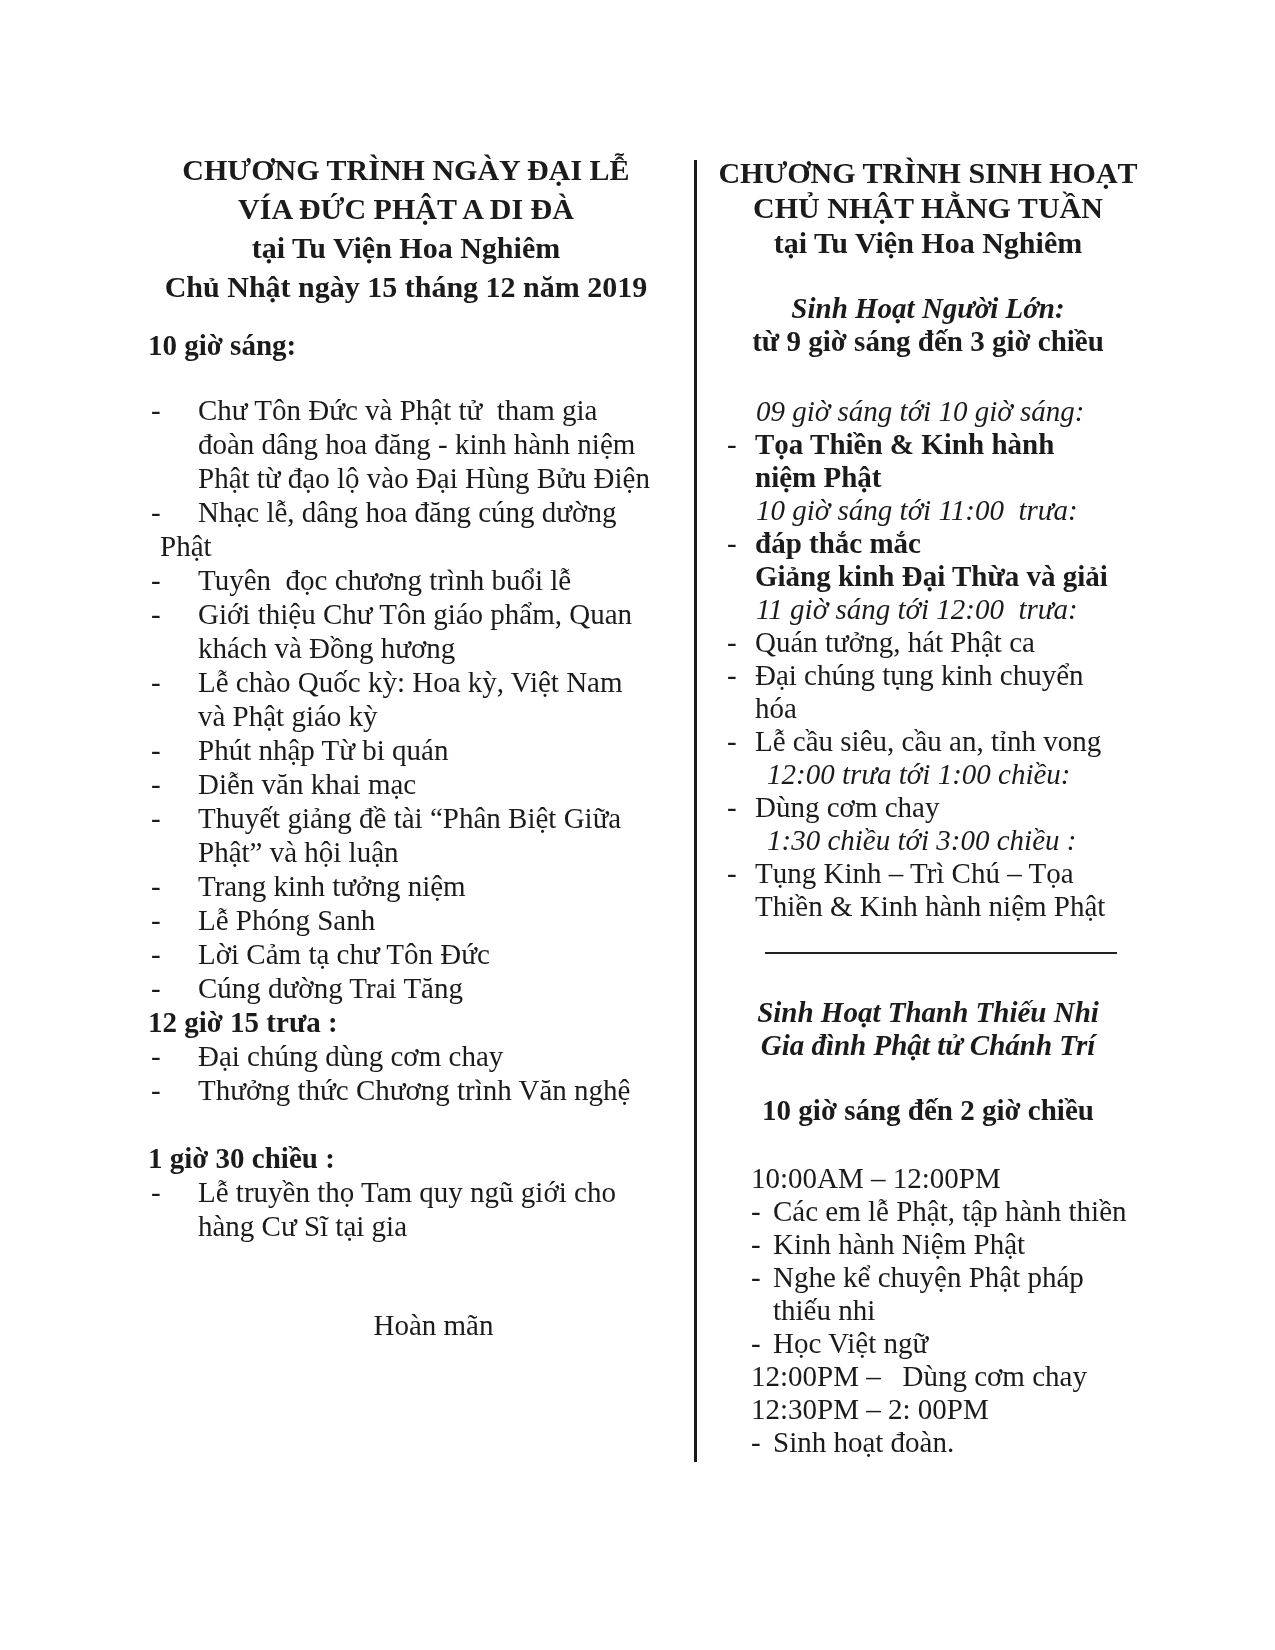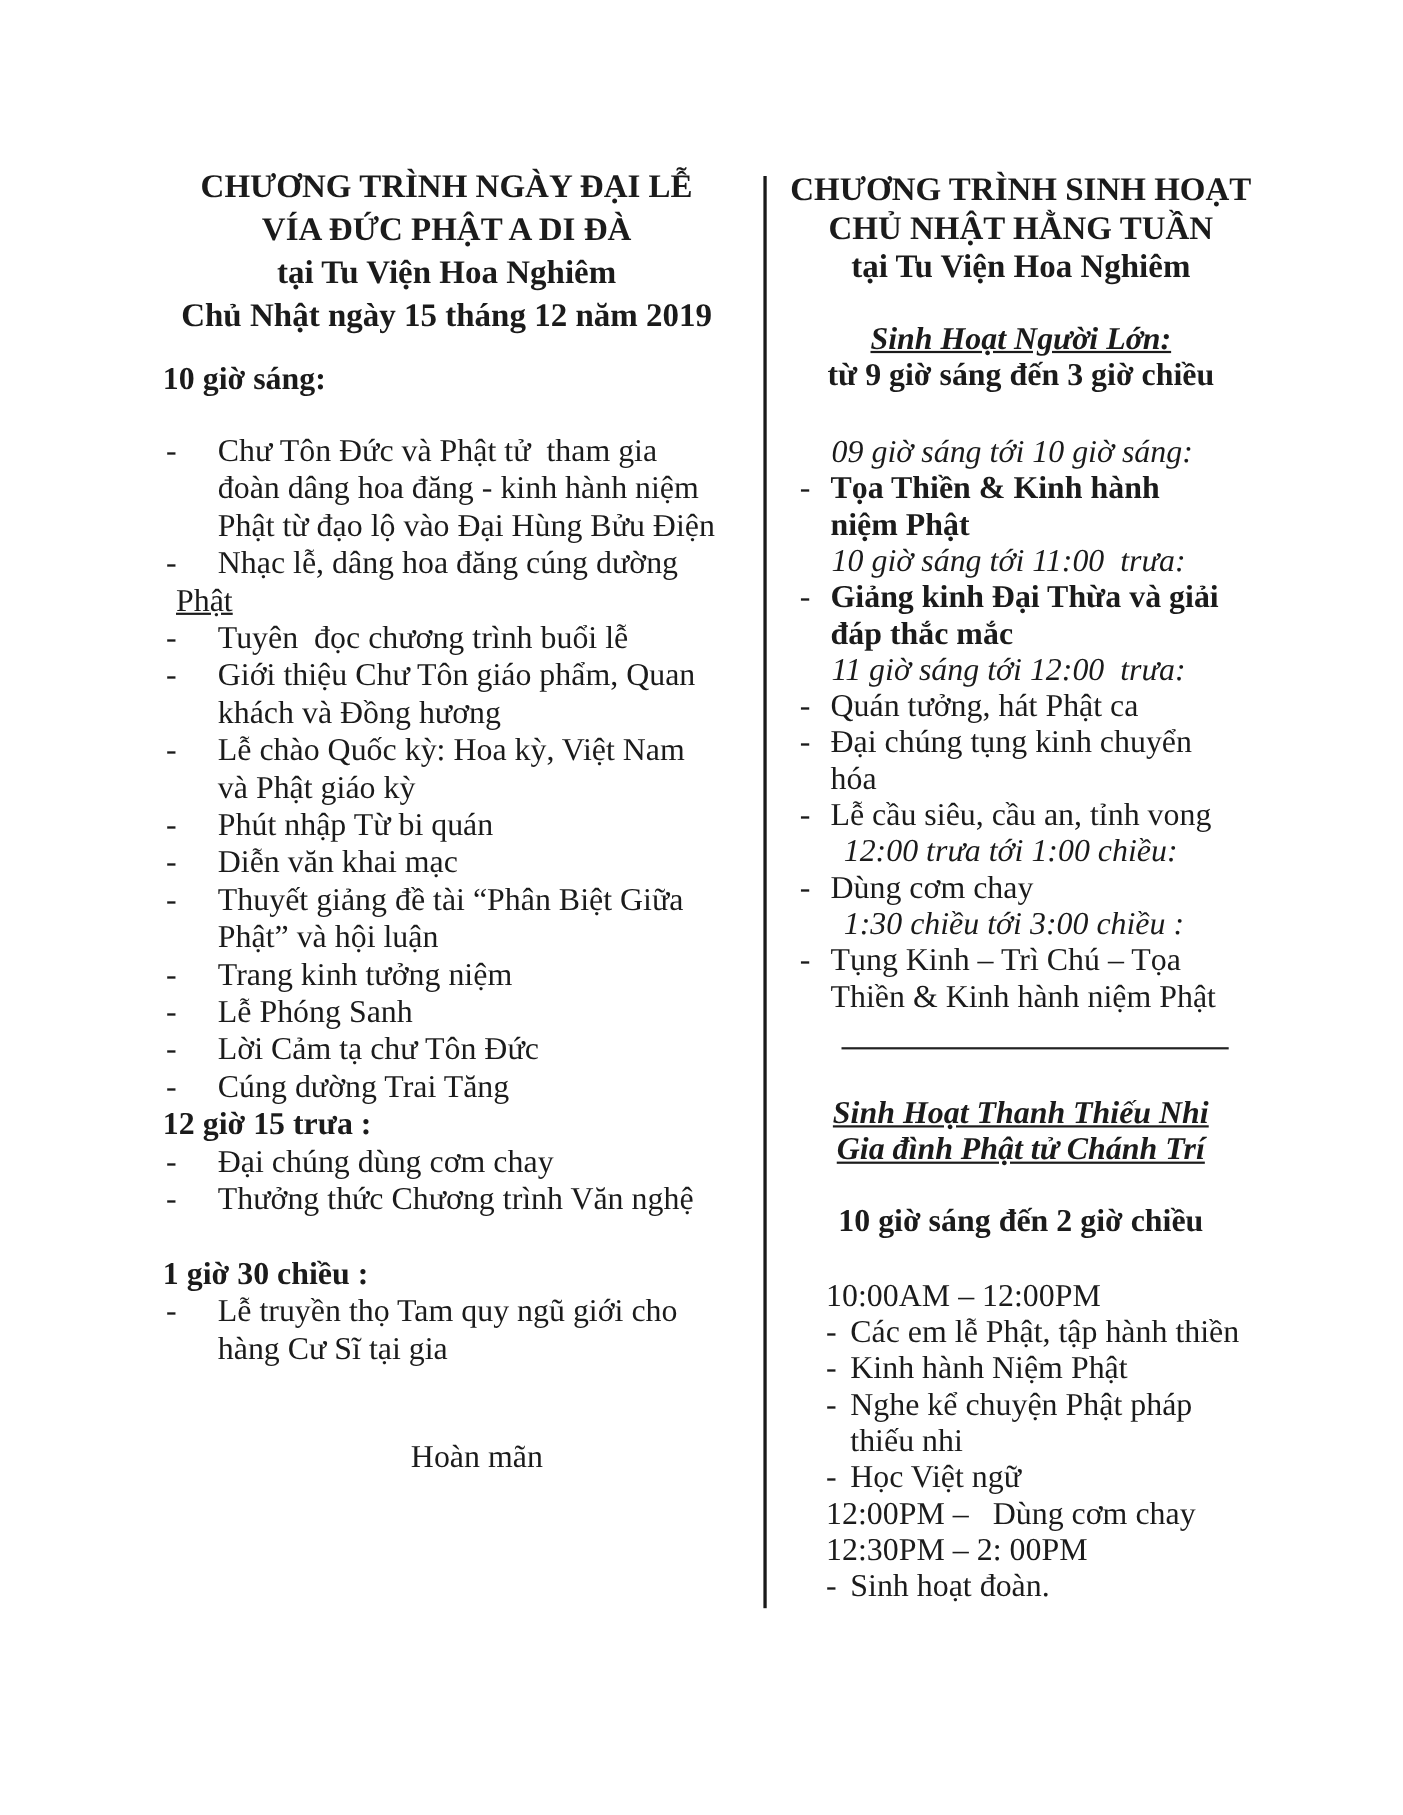--- a/index.html
+++ b/index.html
@@ -19,28 +19,28 @@
   .col-left .doc-title { text-align:center; font-weight:bold; font-size:30px; line-height:39px; }
   .col-left .sec-h { font-weight:bold; font-size:29px; line-height:34px; white-space:nowrap; }
   .h1 { margin-top:22px; }
   .list1 { margin-top:31px; }
   .h2 { }
   .h3 { margin-top:34px; }
   .col-left .line { font-size:29px; line-height:34px; white-space:nowrap; }
   .li { display:flex; }
   .li .dash { flex:none; width:47px; padding-left:3px; font-size:29px; line-height:34px; }
   .li .txt { flex:1 1 auto; min-width:0; }
-  .out { margin-left:-38px;text-decoration:underline; }
+  .out { margin-left:-38px; }
   .footer-line { margin-top:65px; text-align:center; padding-left:55px; font-size:29px; line-height:34px; }
 
   
   .col-right { position:absolute; left:707px; top:155px; width:442px; }
   .col-right .doc-title { text-align:center; font-weight:bold; font-size:30px; line-height:35px; }
   .col-right .line { font-size:29px; line-height:33px; white-space:nowrap; }
-  .bi { font-weight:bold; font-style:italic;text-decoration:underline; }
+  .bi { font-weight:bold; font-style:italic; }
   .b  { font-weight:bold; }
   .ctr { text-align:center; }
   .adults-h { margin-top:32px; font-size:29px; line-height:33px; }
   .sched { margin-top:37px; }
   .t1 { margin-left:49px; font-style:italic; }
   .t2 { margin-left:60px; font-style:italic; }
   .ra { display:flex; padding-left:20px; }
   .ra .dash { flex:none; width:28px; font-size:29px; line-height:33px; font-weight:normal; }
   .ra .txt { flex:1 1 auto; min-width:0; }
   .h-divider { margin-top:29px; margin-left:58px; width:352px; height:0; border-top:2px solid #222222; }
@@ -196,22 +196,22 @@
         <span class="dash">-</span>
         <div class="txt">
           <div class="line b">Tọa Thiền &amp; Kinh hành</div>
           <div class="line b">niệm Phật</div>
         </div>
       </div>
       <div class="line t1">10 giờ sáng tới 11:00&nbsp; trưa:</div>
       <div class="ra">
         <span class="dash">-</span>
         <div class="txt">
+          <div class="line b">đáp thắc mắc</div>
           <div class="line b">Giảng kinh Đại Thừa và giải</div>
-          <div class="line b">đáp thắc mắc</div>
         </div>
       </div>
       <div class="line t1">11 giờ sáng tới 12:00&nbsp; trưa:</div>
       <div class="ra">
         <span class="dash">-</span>
         <div class="txt">
           <div class="line">Quán tưởng, hát Phật ca</div>
         </div>
       </div>
       <div class="ra">

